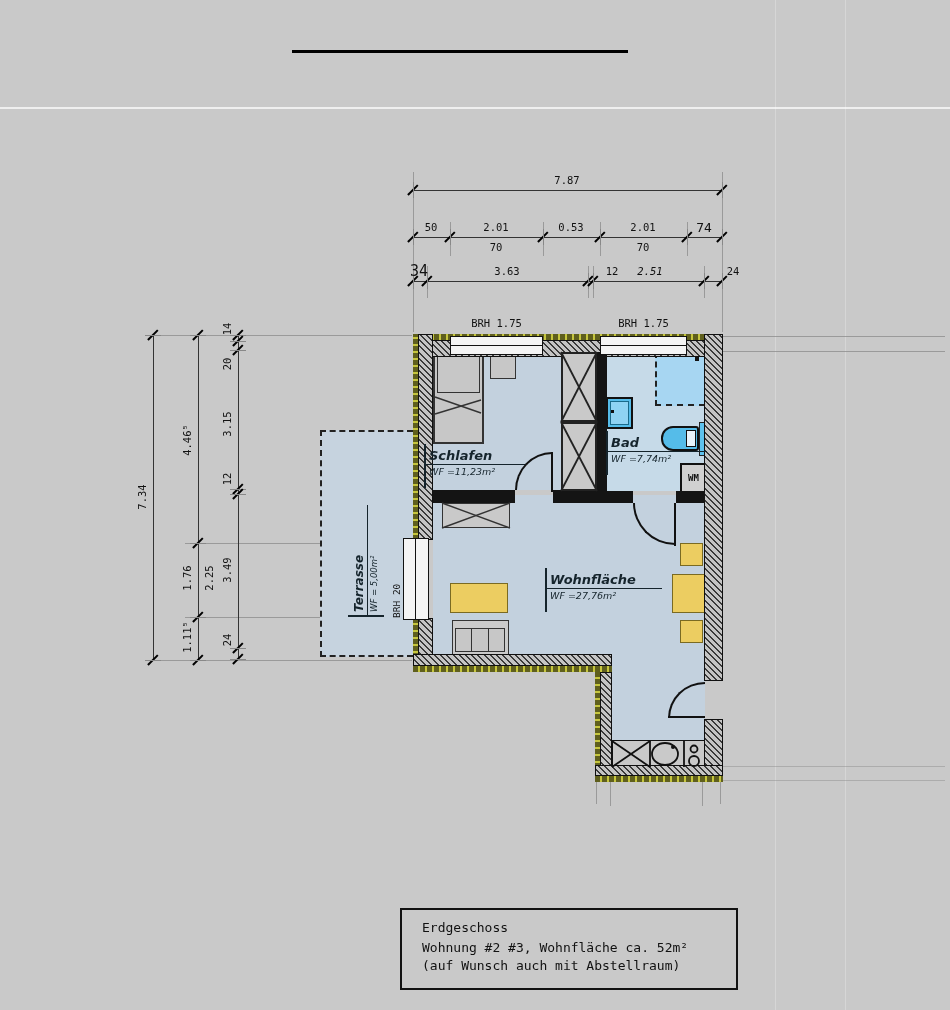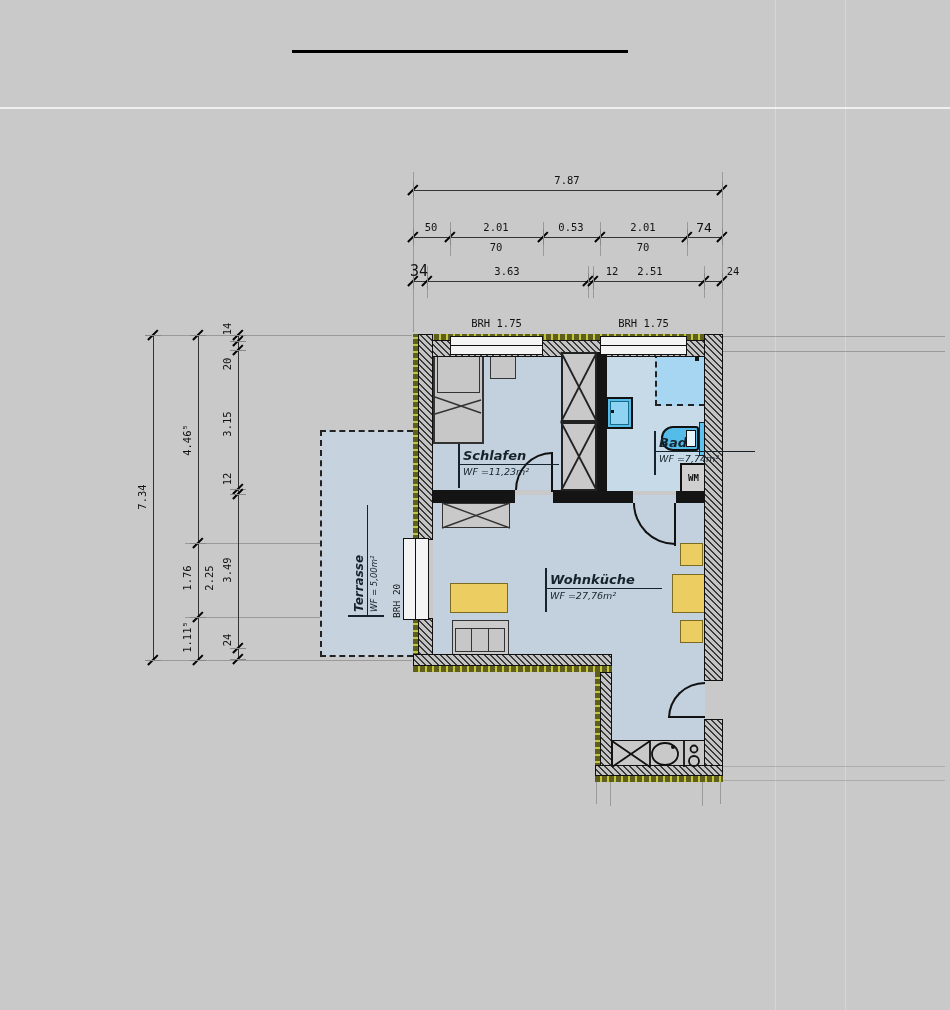--- a/index.html
+++ b/index.html
@@ -94,21 +94,21 @@
       <div style="position: absolute; left: 588px; top: 273px; width: 1px; height: 16px; background: rgb(136, 136, 136);"></div>
       <div style="position: absolute; left: 586px; top: 279.8px; width: 14px; height: 2.4px; background: rgb(0, 0, 0); transform: rotate(-45deg);"></div>
       <div style="position: absolute; left: 593px; top: 273px; width: 1px; height: 16px; background: rgb(136, 136, 136);"></div>
       <div style="position: absolute; left: 697px; top: 279.8px; width: 14px; height: 2.4px; background: rgb(0, 0, 0); transform: rotate(-45deg);"></div>
       <div style="position: absolute; left: 704px; top: 273px; width: 1px; height: 16px; background: rgb(136, 136, 136);"></div>
       <div style="position: absolute; left: 715px; top: 279.8px; width: 14px; height: 2.4px; background: rgb(0, 0, 0); transform: rotate(-45deg);"></div>
       <div style="position: absolute; left: 722px; top: 273px; width: 1px; height: 16px; background: rgb(136, 136, 136);"></div>
       <div style="position: absolute; left: 419px; top: 271px; transform: translate(-50%, -50%); color: rgb(17, 17, 17); font-size: 15px; white-space: nowrap;">34</div>
       <div style="position: absolute; left: 507px; top: 271px; transform: translate(-50%, -50%); color: rgb(17, 17, 17); font-size: 10.5px; white-space: nowrap;">3.63</div>
       <div style="position: absolute; left: 612px; top: 271px; transform: translate(-50%, -50%); color: rgb(17, 17, 17); font-size: 10.5px; white-space: nowrap;">12</div>
-      <div style="position: absolute; left: 650px; top: 271px; transform: translate(-50%, -50%); color: rgb(17, 17, 17); font-size: 10.5px; white-space: nowrap;">2.51</div>
+      <div style="position: absolute; left: 650px; top: 271px; transform: translate(-50%, -50%); color: rgb(17, 17, 17); font-size: 10.5px; white-space: nowrap; font-style: italic;">2.51</div>
       <div style="position: absolute; left: 733px; top: 271px; transform: translate(-50%, -50%); color: rgb(17, 17, 17); font-size: 10.5px; white-space: nowrap;">24</div>
       <div style="position: absolute; left: 152.5px; top: 335px; width: 1.4px; height: 325px; background: rgb(51, 51, 51);"></div>
       <div style="position: absolute; left: 146px; top: 333.8px; width: 14px; height: 2.4px; background: rgb(0, 0, 0); transform: rotate(-45deg);"></div>
       <div style="position: absolute; left: 145px; top: 335px; width: 16px; height: 1px; background: rgb(136, 136, 136);"></div>
       <div style="position: absolute; left: 146px; top: 658.8px; width: 14px; height: 2.4px; background: rgb(0, 0, 0); transform: rotate(-45deg);"></div>
       <div style="position: absolute; left: 145px; top: 660px; width: 16px; height: 1px; background: rgb(136, 136, 136);"></div>
       <div style="position: absolute; left: 142px; top: 497px; transform: translate(-50%, -50%) rotate(-90deg); color: rgb(17, 17, 17); font-size: 10.5px; white-space: nowrap;">7.34</div>
       <div style="position: absolute; left: 197.5px; top: 335px; width: 1.4px; height: 325px; background: rgb(51, 51, 51);"></div>
       <div style="position: absolute; left: 191px; top: 333.8px; width: 14px; height: 2.4px; background: rgb(0, 0, 0); transform: rotate(-45deg);"></div>
       <div style="position: absolute; left: 190px; top: 335px; width: 16px; height: 1px; background: rgb(136, 136, 136);"></div>
@@ -236,43 +236,48 @@
         <line x1="650" y1="741" x2="612" y2="767"></line>
       <line x1="650" y1="741" x2="650" y2="767"></line>
         <line x1="684" y1="741" x2="684" y2="767"></line>
       <ellipse cx="665" cy="754" rx="13" ry="11"></ellipse>
       <circle cx="694" cy="749" r="3.5"></circle>
         <circle cx="694" cy="761" r="5"></circle>
     </g>
     <circle cx="673" cy="747" r="2" fill="#111"></circle>
   </svg>
 
-  <div class="lbl" style="left:458px;top:448px;">
+  <div class="lbl" style="left:424px;top:448px;">
     <div class="tick"></div>
     <span class="nm" style="min-width:90px;">Schlafen</span>
     <span class="ar">WF =11,23m²</span>
   </div>
-  <div class="lbl" style="left:606px;top:435px;margin-left:48px;">
+  <div class="lbl" style="left:606px;top:435px;">
     <div class="tick"></div>
     <span class="nm" style="min-width:90px;">Bad</span>
     <span class="ar">WF =7,74m²</span>
   </div>
   <div class="lbl" style="left:545px;top:572px;">
     <div class="tick"></div>
-    <span class="nm" style="min-width:106px;">Wohnküche</span>
+    <span class="nm" style="min-width:106px;">Wohnfläche</span>
     <span class="ar">WF =27,76m²</span>
   </div>
   <div class="abs" style="left:352px;top:505px;width:36px;height:112px;">
     <div class="rot lbl" style="left:0;top:112px;width:112px;height:36px;transform:rotate(-90deg);position:absolute;">
       <div class="tick" style="height:36px;"></div>
       <span class="nm" style="min-width:86px;font-size:12px;">Terrasse</span>
       <span class="ar" style="font-size:8.5px;">WF = 5,00m²</span>
     </div>
   </div>
 
   <div class="dimtxt" style="left:450px;top:317px;width:93px;text-align:center;font-size:10.5px;">BRH  1.75</div>
   <div class="dimtxt" style="left:600px;top:317px;width:87px;text-align:center;font-size:10.5px;">BRH  1.75</div>
   <div class="abs" style="left:391px;top:552px;width:14px;height:66px;">
     <div class="rot dimtxt" style="left:0;top:66px;width:66px;font-size:9.5px;transform:rotate(-90deg);">BRH  20</div>
   </div>
 
+  <div class="abs" style="left:400px;top:908px;width:338px;height:82px;border:2px solid #111;box-sizing:border-box;">
+    <div style="font-size:13px;color:#111;padding:10px 0 0 20px;">Erdgeschoss</div>
+    <div style="font-size:13px;color:#111;padding:5px 0 0 20px;">Wohnung #2 #3, Wohnfläche ca. 52m²</div>
+    <div style="font-size:13px;color:#111;padding:3px 0 0 20px;">(auf Wunsch auch mit Abstellraum)</div>
+  </div>
 
 </div>
 
 </body></html>

